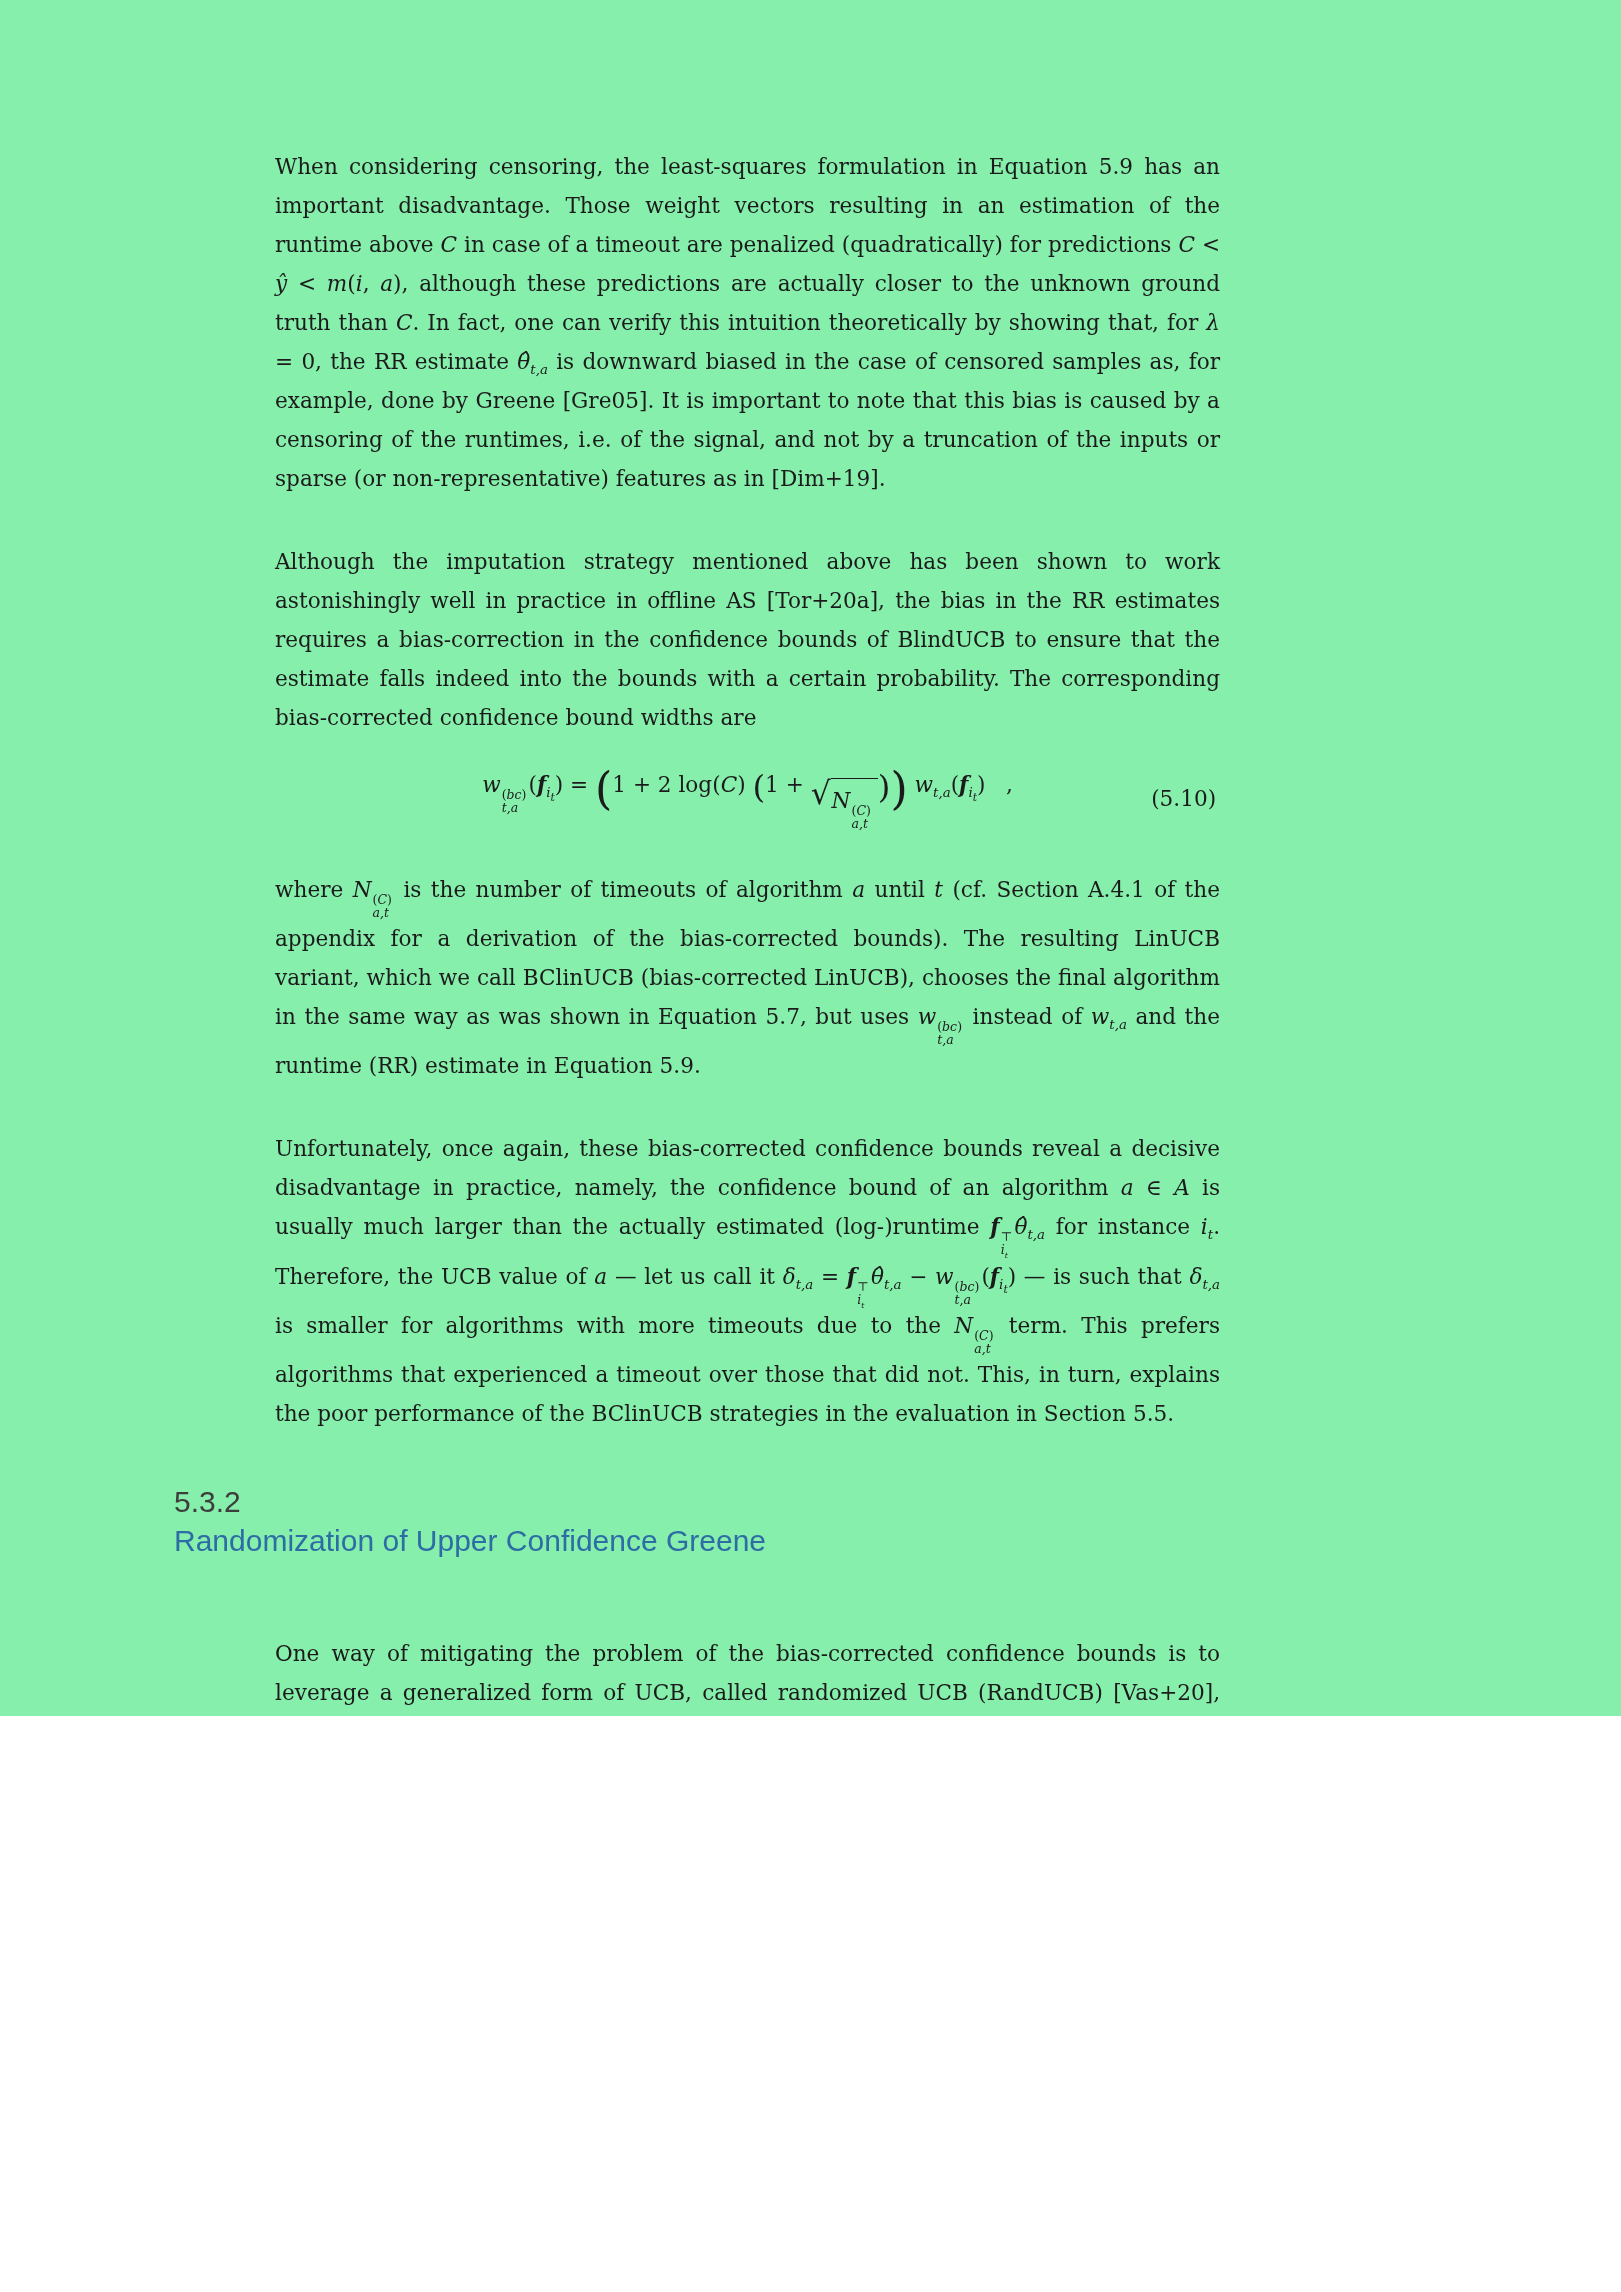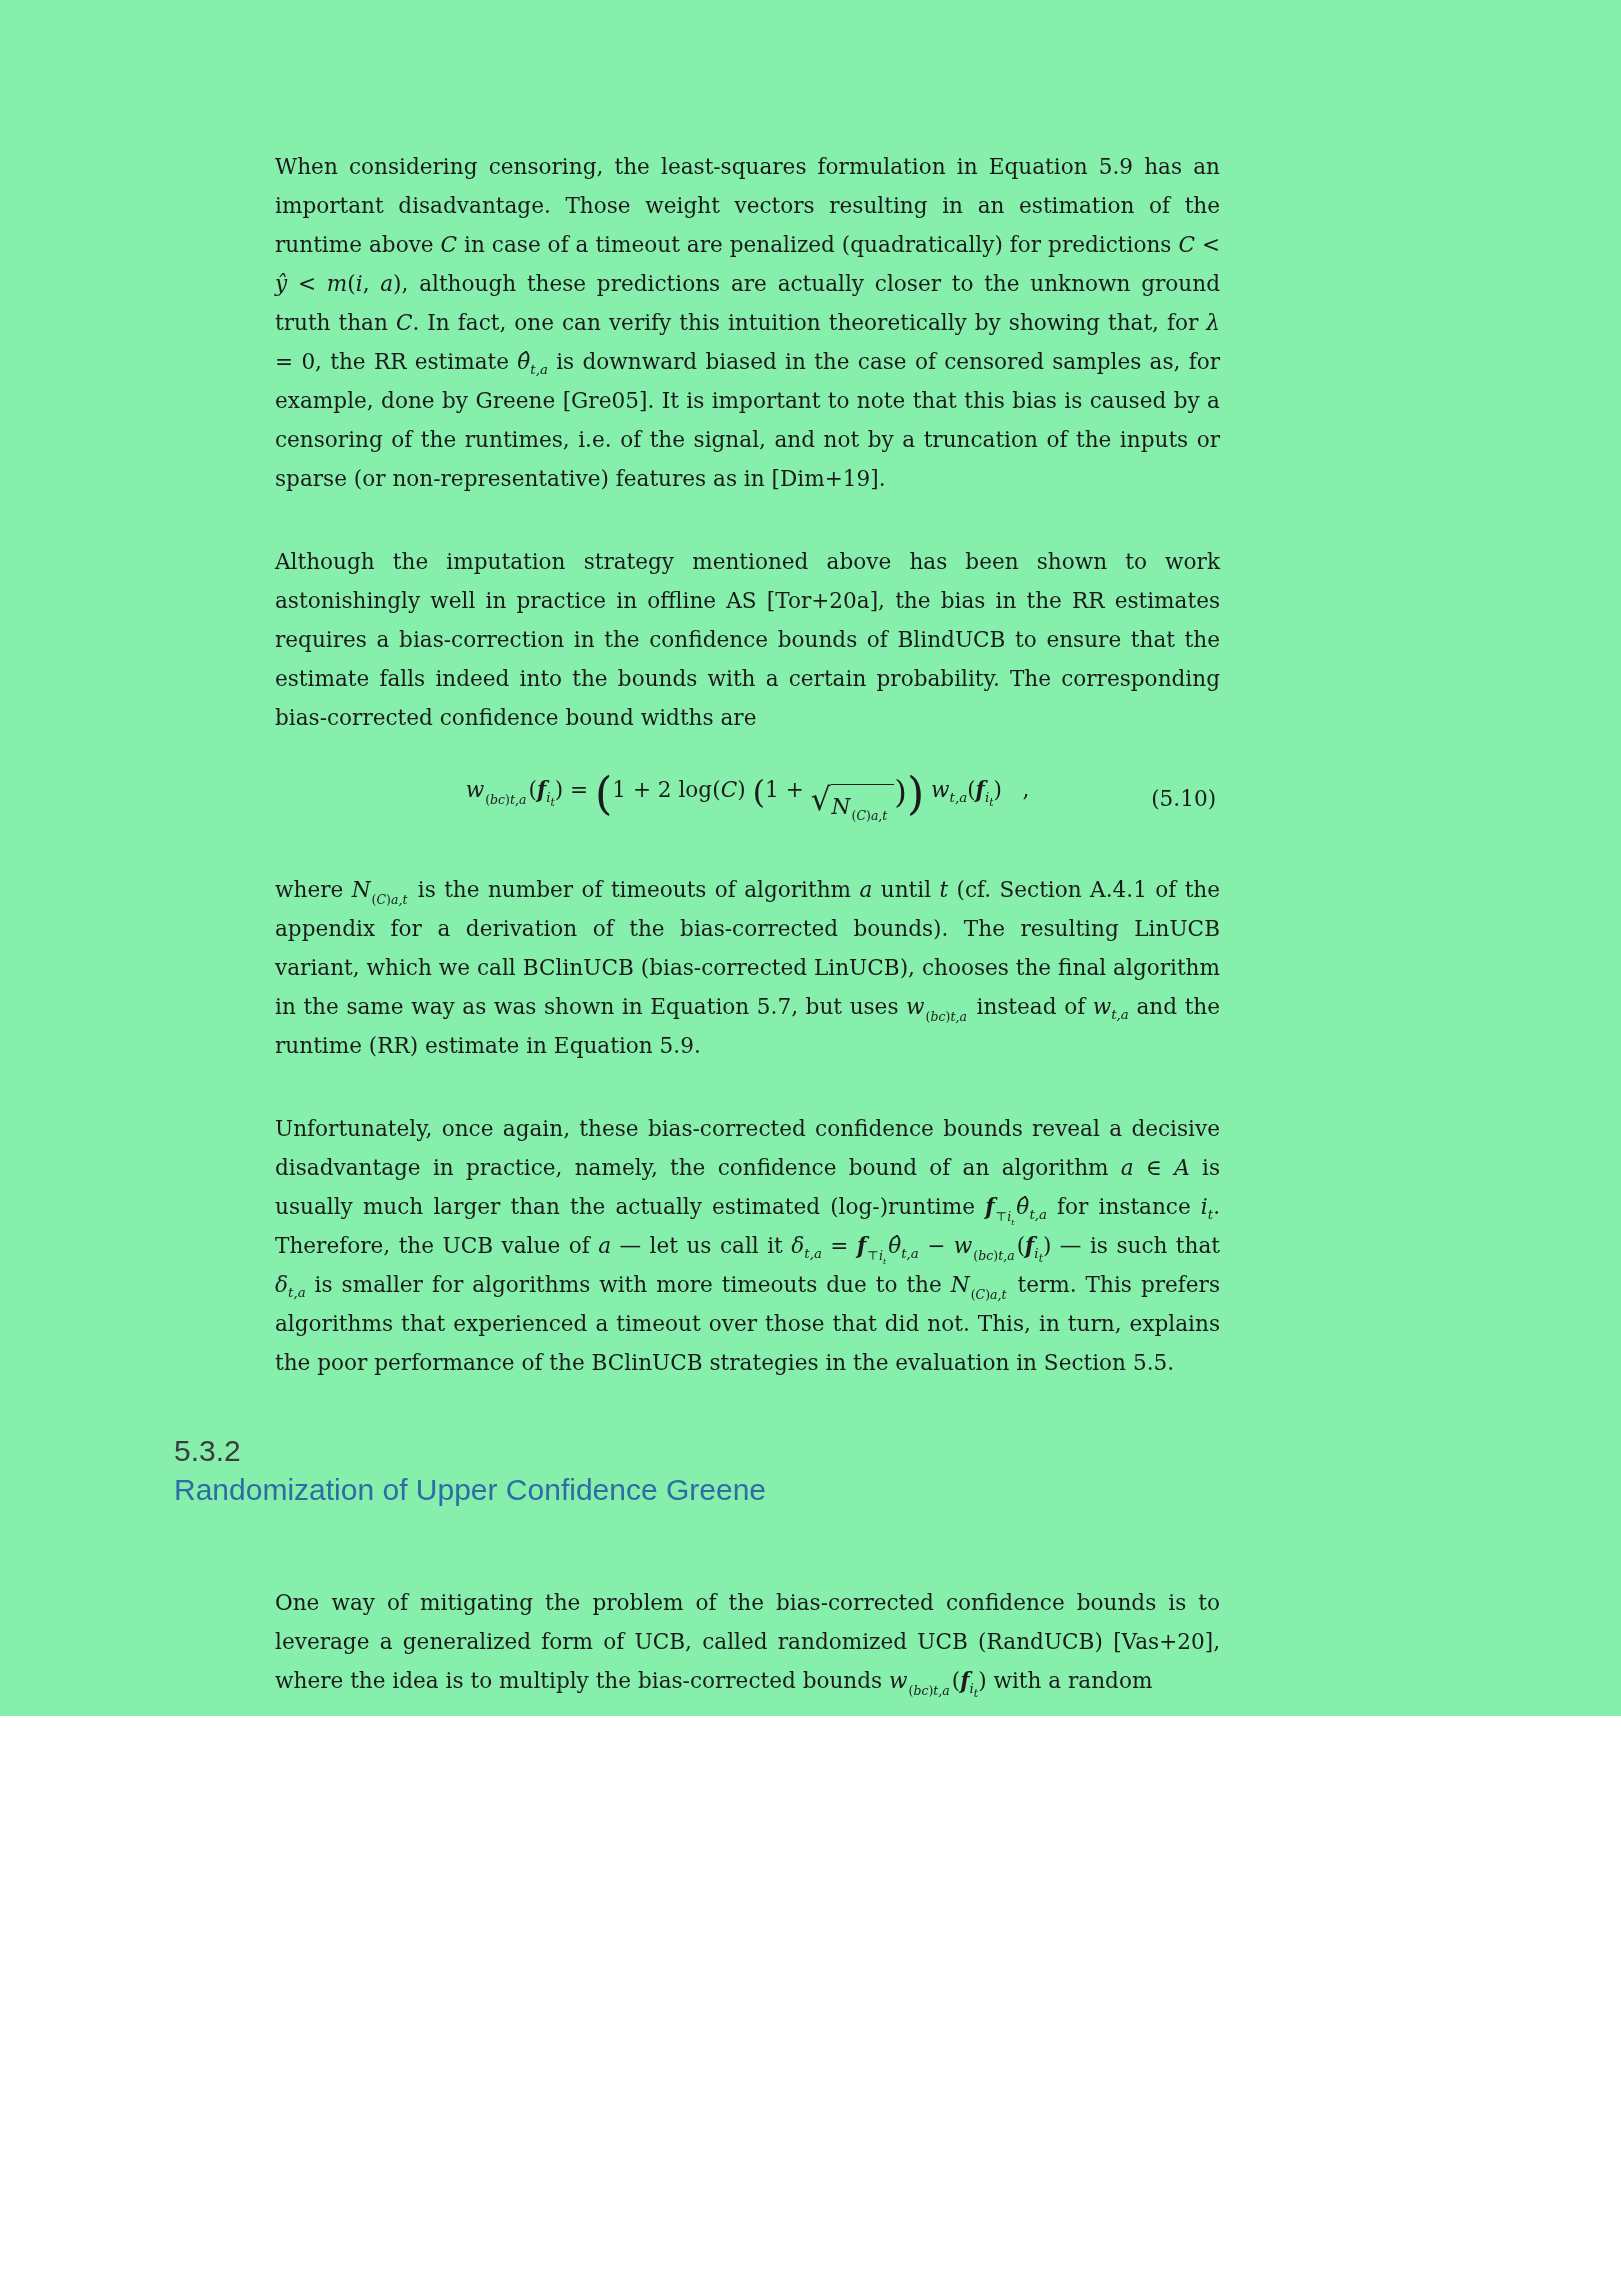--- a/index.html
+++ b/index.html
@@ -21,21 +21,21 @@
     line-height:39px;
     text-align:justify;
   }
   p.para{margin:0 0 44px 0;}
   i{font-style:italic;}
   sub{font-size:0.62em;line-height:0;}
   sub sub{font-size:0.8em;}
   
   .ss{
     display:inline-flex;
-    flex-direction:row;
+    flex-direction:column;
     align-items:flex-start;
     font-size:0.58em;
     line-height:1.05;
     vertical-align:-0.55em;
     margin:0 2px 0 1px;
   }
   .ss > span{display:block;}
   
   .eqrow{
     position:relative;

